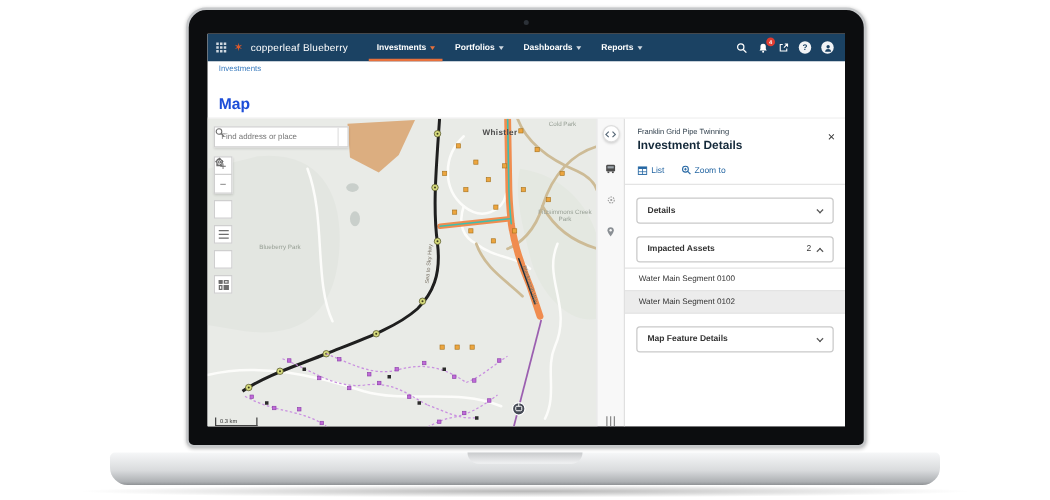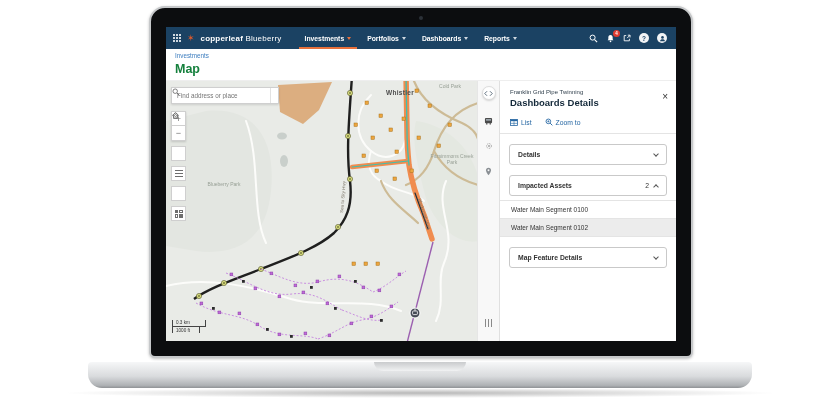--- a/index.html
+++ b/index.html
@@ -22,37 +22,37 @@
   
   .screen { position:absolute; left:166px; top:27px; width:510px; height:314px; background:#fff; overflow:hidden; }
 
   
   .navbar { display:flex; align-items:stretch; height:22px; background:#1b4263; color:#fff; }
   .nav-left { display:flex; align-items:center; gap:6px; padding:0 7px; }
   .waffle { display:grid; grid-template-columns:repeat(3,2px); grid-gap:1px; }
   .waffle i { width:2px; height:2px; background:#cfd8e0; }
   .leaf { color:#e05a2b; font-size:9px; line-height:1; }
   .brand { font-size:8px; letter-spacing:.2px; white-space:nowrap; }
-  .brand b { font-weight:bold; }
+  .brand b { font-weight:normal; }
   .nav-items { display:flex; align-items:stretch; margin-left:8px; }
   .nav-item { display:flex; align-items:center; gap:3px; padding:0 8px; font-size:6.8px; font-weight:bold; cursor:pointer; position:relative; }
   .nav-item.active::after { content:""; position:absolute; left:2px; right:2px; bottom:0; height:2px; background:#e8713c; }
   .caret { width:0; height:0; border-left:2.5px solid transparent; border-right:2.5px solid transparent; border-top:3px solid #e8713c; }
   .nav-item:not(.active) .caret { border-top-color:#cfd8e0; }
   .nav-right { margin-left:auto; display:flex; align-items:center; gap:8px; padding-right:9px; }
   .nav-ic { position:relative; display:flex; align-items:center; }
   .badge { position:absolute; top:-4px; right:-5px; min-width:7px; height:7px; border-radius:4px; background:#e03c31;
     color:#fff; font-size:4.5px; font-weight:bold; display:flex; align-items:center; justify-content:center; padding:0 1px; }
   .circle-ic { width:10px; height:10px; border-radius:50%; background:#f2f4f6; color:#1b4263;
     display:flex; align-items:center; justify-content:center; font-size:6.5px; font-weight:bold; }
 
   
   .page-head { padding:3px 9px 4px; border-bottom:1px solid #eee; }
   .breadcrumb { font-size:6.3px; color:#3c7dbf; cursor:pointer; }
-  .page-title { font-size:12.5px; font-weight:bold; color:#15803d; margin-top:3px; }
+  .page-title { font-size:12.5px; font-weight:bold; color:#1d4ed8; margin-top:17px; }
 
   
   .main { display:flex; height:264px; }
   .map { position:relative; flex:1; background:#e9ebe7; overflow:hidden; }
   .map svg { position:absolute; left:0; top:0; }
 
   .map-label { position:absolute; color:#98a096; font-size:5px; text-align:center; line-height:1.25; pointer-events:none; }
   .town-label { color:#4c4c4c; font-size:6.5px; font-weight:bold; letter-spacing:.3px; }
 
   .search-box { position:absolute; left:5px; top:6px; width:108px; height:17px; background:#fff;
@@ -407,21 +407,21 @@
         <div class="grip">
             <i></i>
             <i></i>
             <i></i>
           </div>
       </div>
 
       <div class="panel">
         <div class="panel-head">
           <div class="panel-sub">Franklin Grid Pipe Twinning</div>
-          <div class="panel-title">Dashboards Details</div>
+          <div class="panel-title">Investment Details</div>
           <span class="panel-close">×</span>
         </div>
         <div class="panel-actions">
           <span class="p-action">
             <svg width="8" height="7" viewBox="0 0 10 9">
                 <rect x="0.6" y="0.6" width="8.8" height="7.8" fill="none" stroke="#2667a3" stroke-width="1"></rect>
                 <rect x="0.6" y="0.6" width="8.8" height="2.2" fill="#2667a3"></rect>
                 <line x1="5" y1="2.8" x2="5" y2="8.4" stroke="#2667a3" stroke-width="0.8"></line>
                 <line x1="0.6" y1="5.6" x2="9.4" y2="5.6" stroke="#2667a3" stroke-width="0.8"></line>
               </svg>

